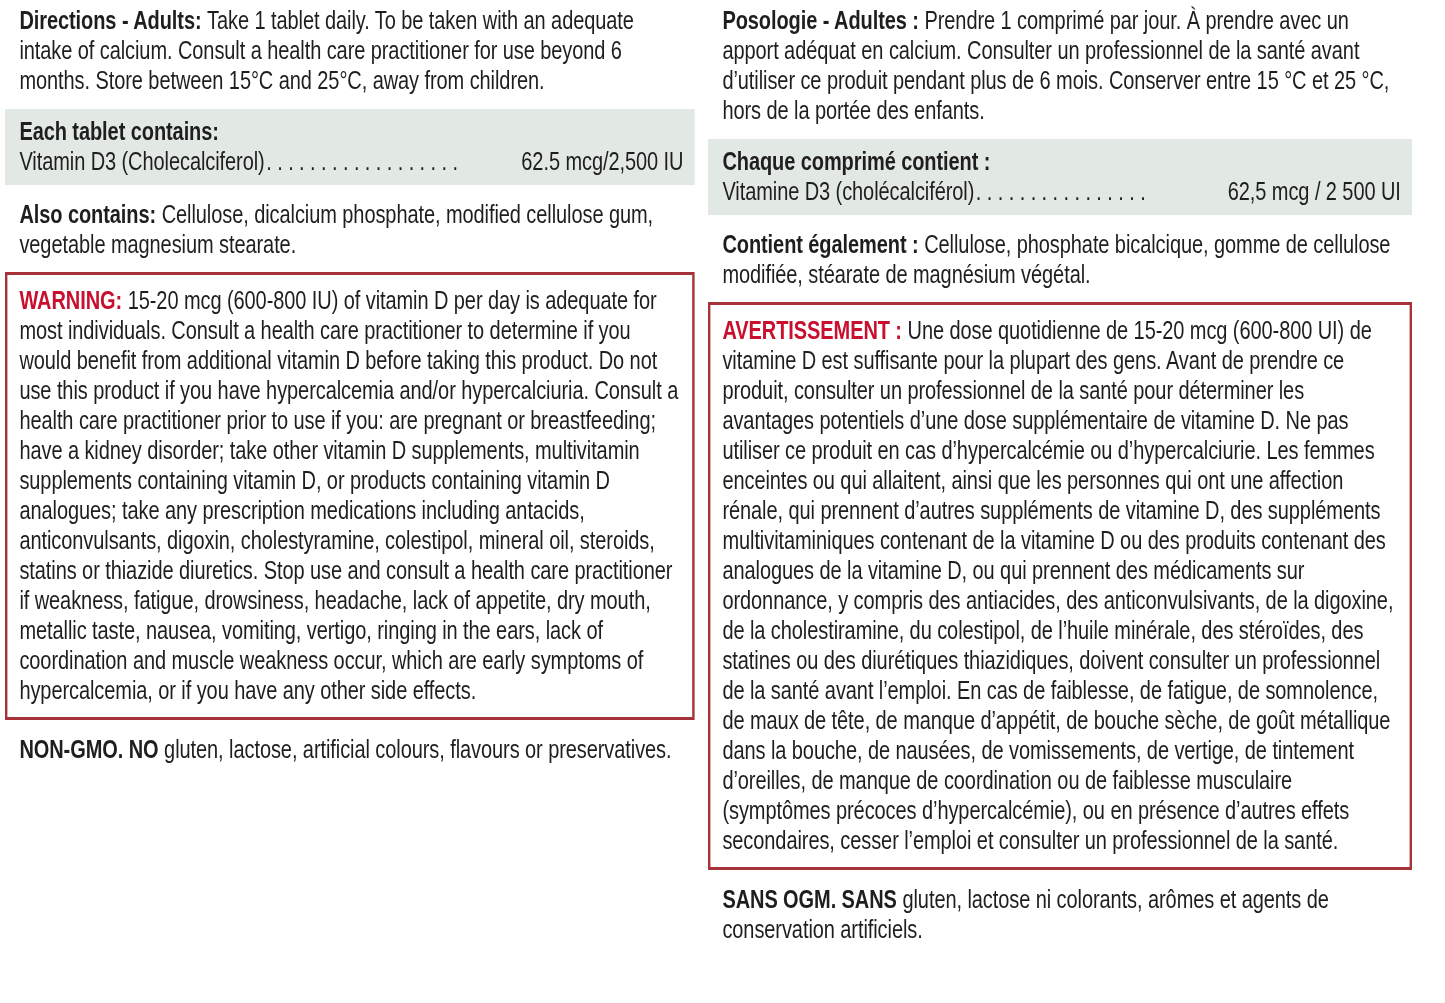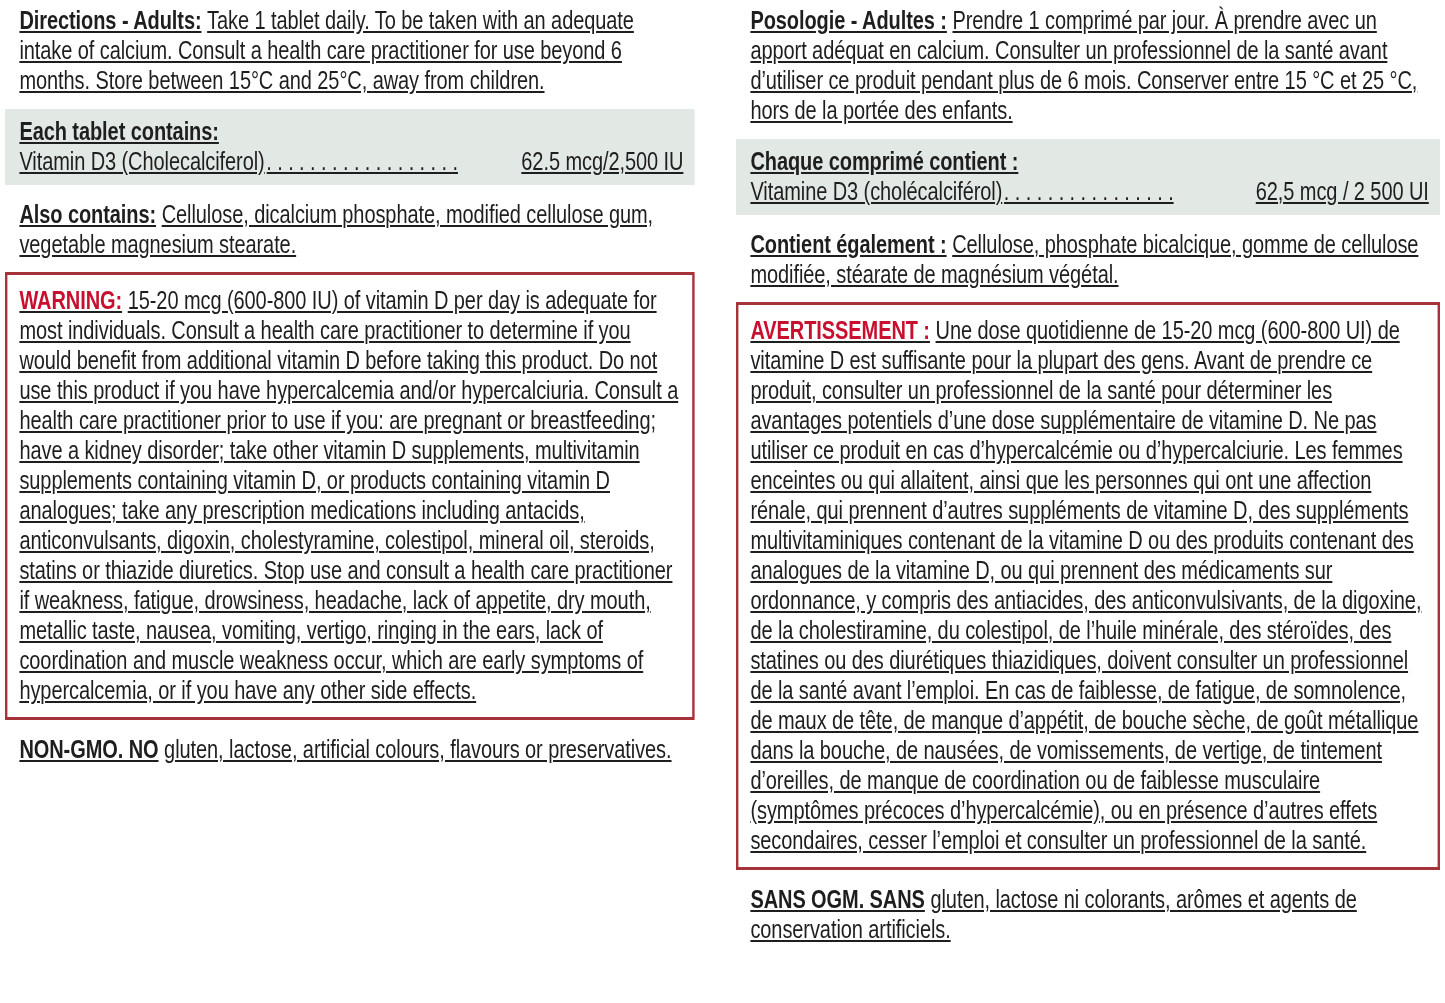--- a/index.html
+++ b/index.html
@@ -11,23 +11,23 @@
   }
   html,body{margin:0;padding:0;}
   body{
     width:1445px;height:1003px;
     background:var(--page_bg);
     font-family:"Liberation Sans","DejaVu Sans",sans-serif;
     color:var(--text_color);
     overflow:hidden;
     position:relative;
   }
-  .col{position:absolute;top:0;text-decoration:underline;}
+  .col{position:absolute;top:0;}
   .col-left{left:5px;width:690px;}
-  .col-right{left:736px;width:704px;}
+  .col-right{left:708px;width:704px;}
   
   .condense{
     transform:scaleX(0.8);
     transform-origin:0 0;
     font-size:25px;
     line-height:30px;
     letter-spacing:-0.1px;
   }
   .col-left .condense{width:862px;}
   .col-right .condense{width:880px;}

